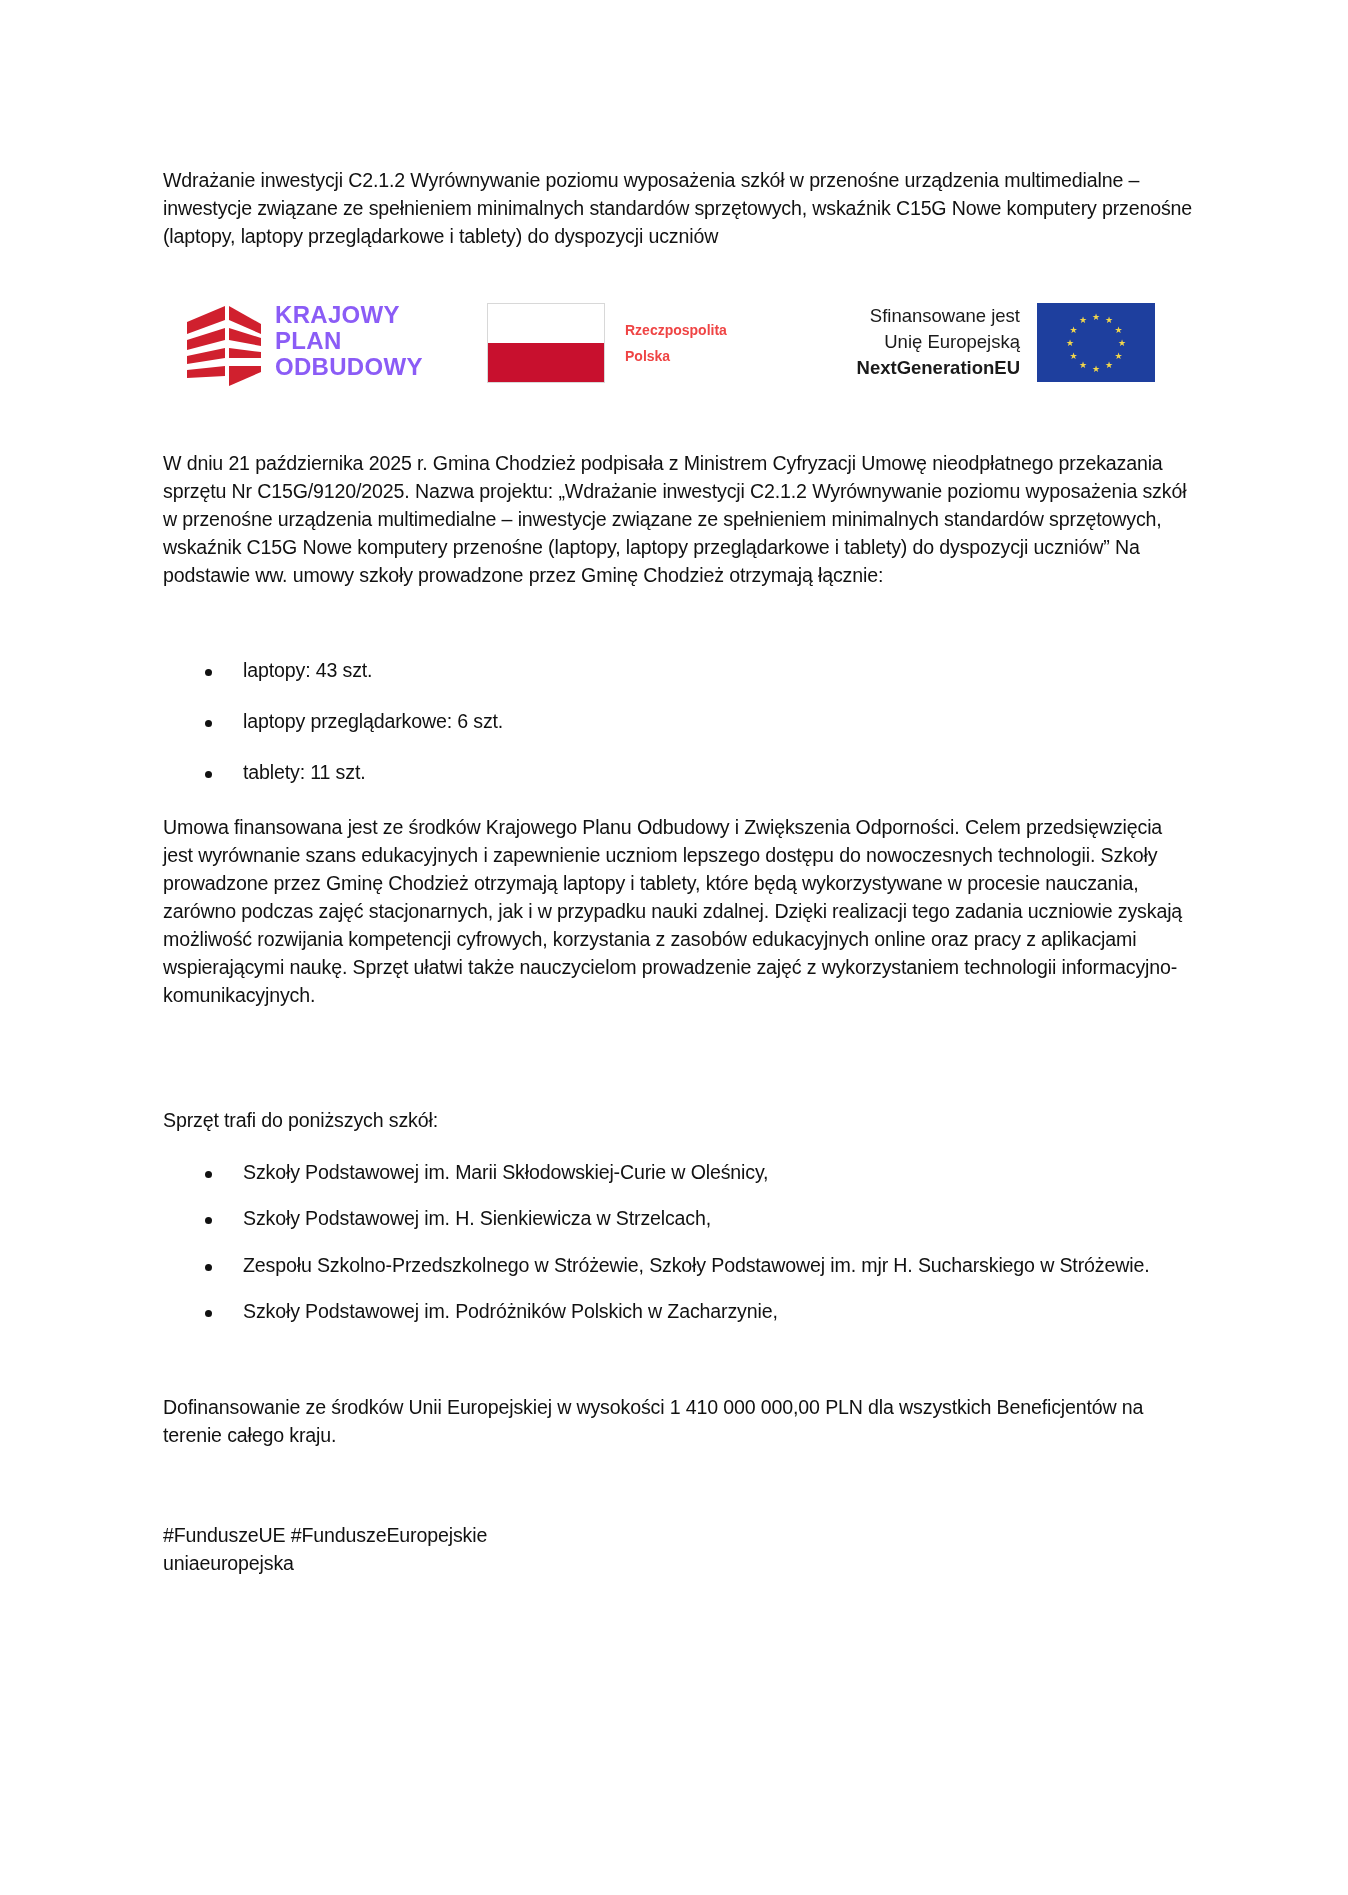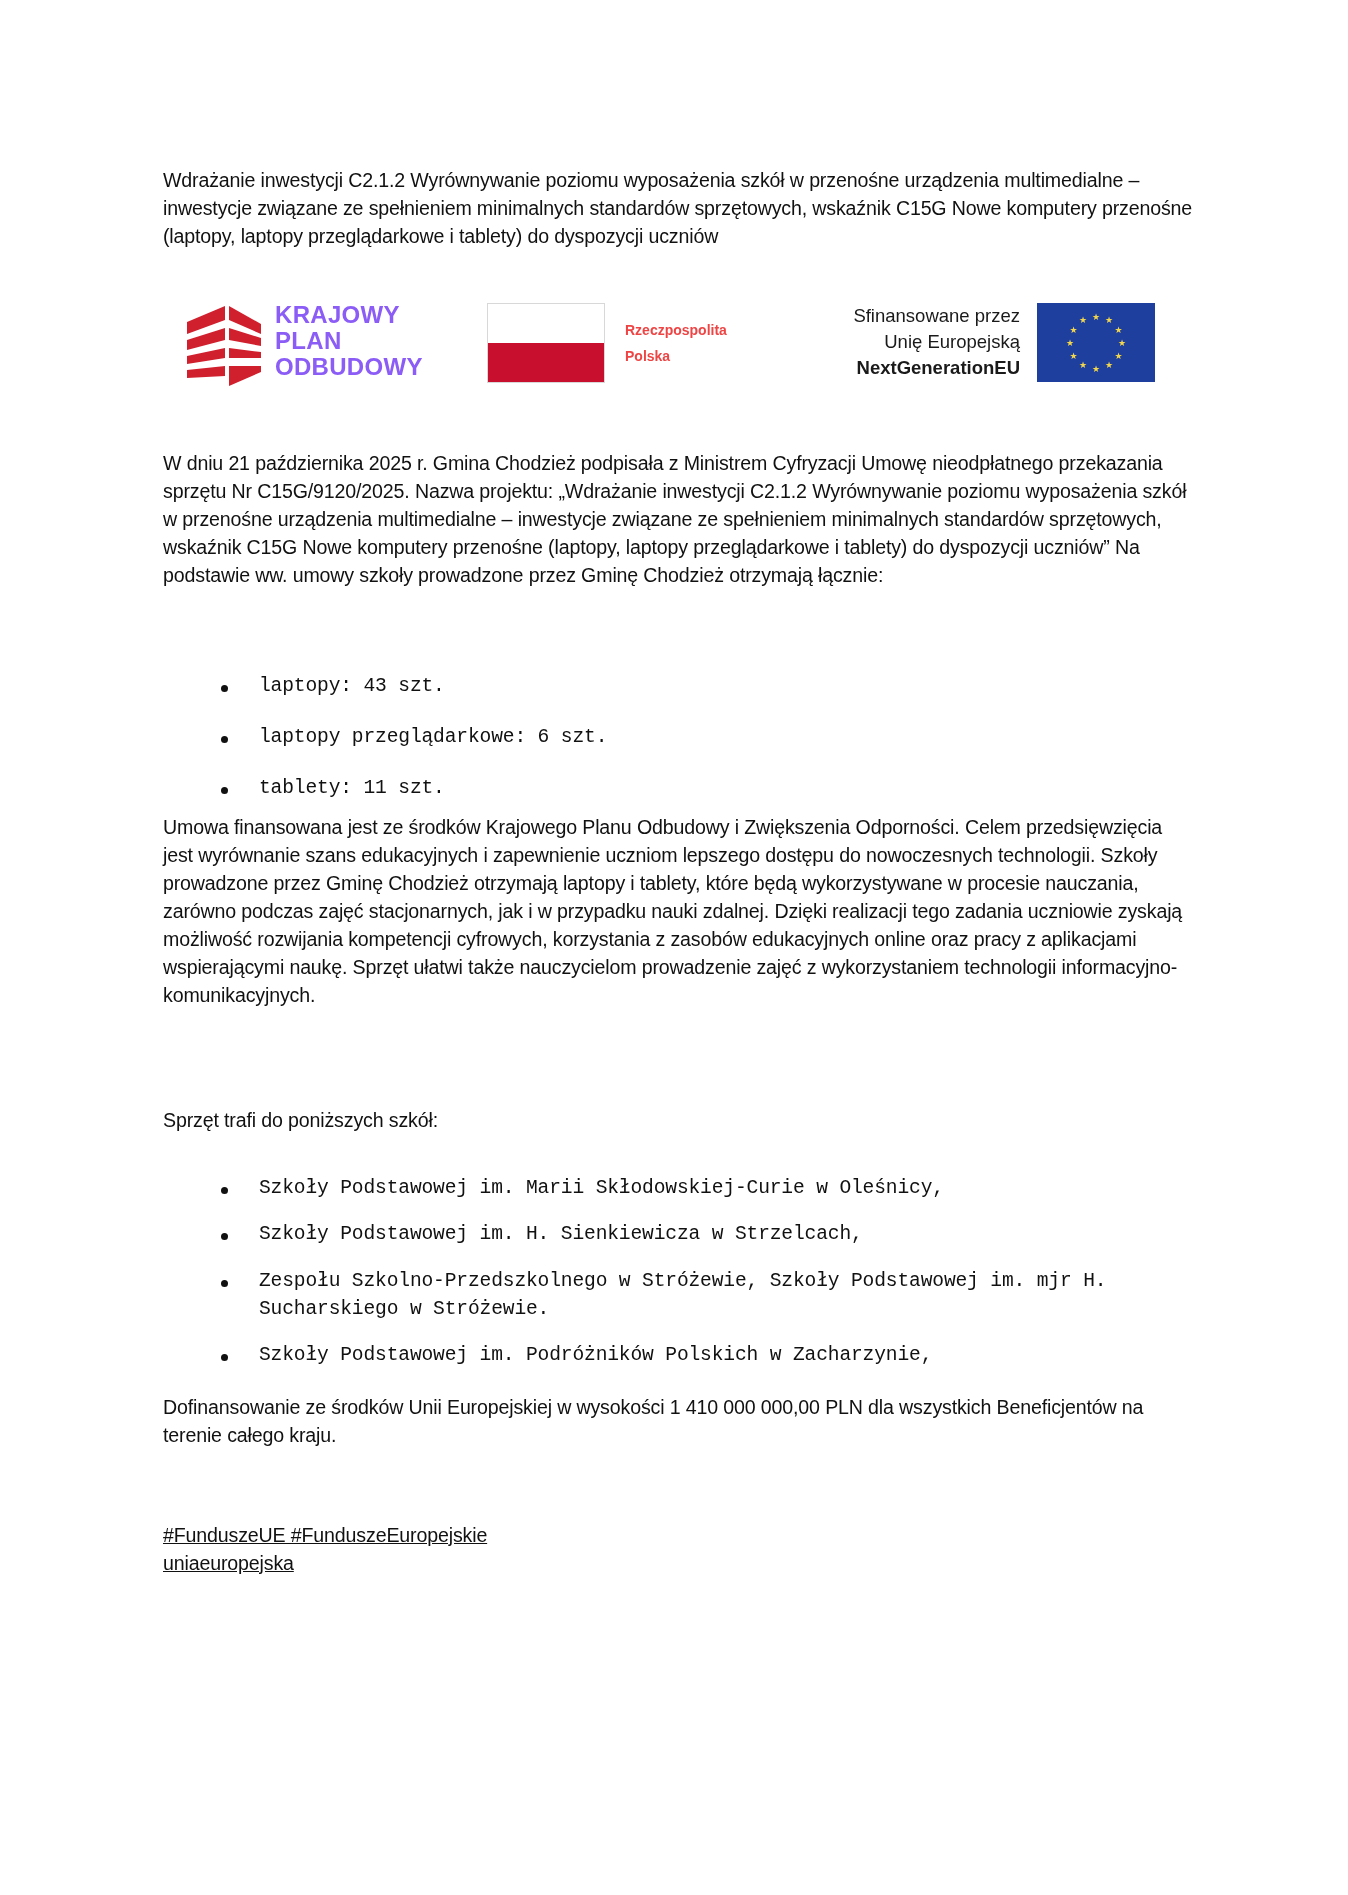--- a/index.html
+++ b/index.html
@@ -4,34 +4,34 @@
   <style>
     html, body { margin: 0; padding: 0; background: #ffffff; }
     body {
       width: 1348px; height: 1895px; position: relative; overflow: hidden;
       font-family: "Liberation Sans", sans-serif; color: #111111;
     }
     .page { position: absolute; left: 163px; top: 0; width: 1030px; }
     .txt { font-size: 19.6px; line-height: 28px; letter-spacing: -0.15px; }
     .title { position: absolute; top: 166px; left: 0; width: 1030px; }
     .p1 { position: absolute; top: 449px; left: 0; width: 1030px; }
-    .ul { position: absolute; left: 0; width: 1030px; margin: 16px; padding: 0; list-style: none; font-family: Liberation Mono, monospace; }
+    .ul { position: absolute; left: 0; width: 1030px; margin: 0; padding: 0; list-style: none; }
     .ul li { position: relative; padding-left: 80px; }
     .ul li .bullet {
       position: absolute; left: 42px; top: 13px; width: 7px; height: 7px;
       border-radius: 50%; background: #111;
     }
     .equip { top: 656px; }
     .equip li { height: 51px; }
     .p2 { position: absolute; top: 813px; left: 0; width: 1030px; }
     .p3 { position: absolute; top: 1106px; left: 0; }
     .schools { top: 1158px; }
     .schools li { margin-bottom: 18.3px; }
     .p4 { position: absolute; top: 1393px; left: 0; width: 1030px; }
-    .tags { position: absolute; top: 1521px; left: 0; text-decoration: underline; }
+    .tags { position: absolute; top: 1521px; left: 0; }
 
     
     .logos { position: absolute; top: 295px; left: 0; width: 1030px; height: 100px; }
     .kpo { position: absolute; left: 22px; top: 5px; width: 250px; height: 88px; }
     .kpo-text {
       position: absolute; left: 90px; top: 2px; color: #8b5cf6; font-weight: bold;
       font-size: 24px; line-height: 26px; letter-spacing: 0.3px;
     }
     .pl-flag {
       position: absolute; left: 324px; top: 8px; width: 118px; height: 80px;
@@ -84,21 +84,21 @@
     <div class="pl-flag">
       <div class="white"></div>
         <div class="red"></div>
     </div>
     <div class="rp-text">
       <div>Rzeczpospolita</div>
       <div>Polska</div>
     </div>
 
     <div class="eu-text">
-      <div>Sfinansowane przez</div>
+      <div>Sfinansowane jest</div>
       <div>Unię Europejską</div>
       <div class="bold">NextGenerationEU</div>
     </div>
     <div class="eu-flag">
       <svg id="eu-stars" width="118" height="79" viewBox="0 0 118 79">
           <text x="59" y="16.5" text-anchor="middle" font-size="9" fill="#f2d64b">★</text>
           <text x="72" y="19.983339501604593" text-anchor="middle" font-size="9" fill="#f2d64b">★</text>
           <text x="81.5166604983954" y="29.5" text-anchor="middle" font-size="9" fill="#f2d64b">★</text>
           <text x="85" y="42.5" text-anchor="middle" font-size="9" fill="#f2d64b">★</text>
           <text x="81.51666049839541" y="55.5" text-anchor="middle" font-size="9" fill="#f2d64b">★</text>

